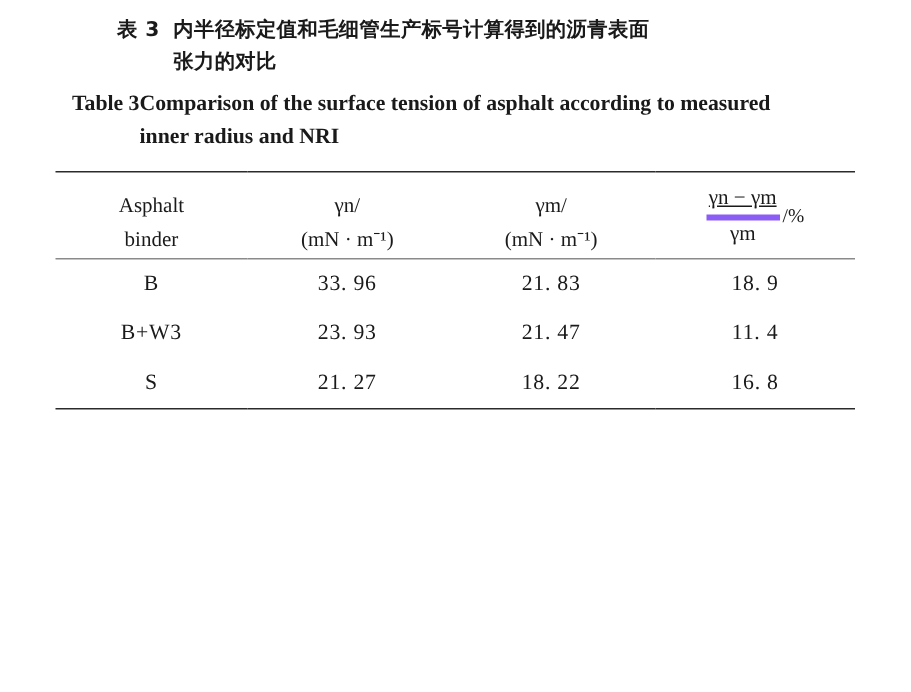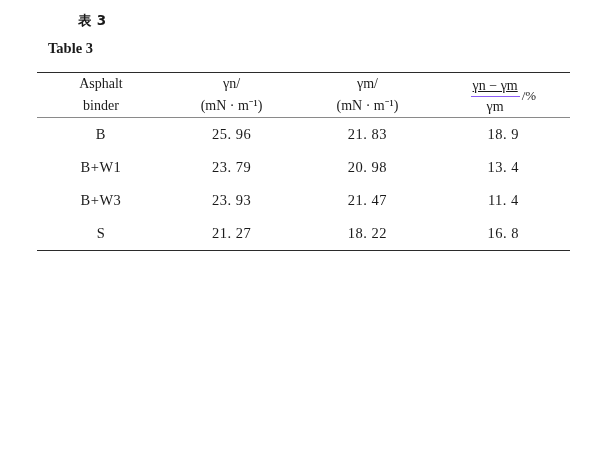--- a/index.html
+++ b/index.html
@@ -80,31 +80,31 @@
   }
   .rule-bot {
     border-top: 1.6px solid #2b2b2b;
   }
   .hdr-cell {
     text-align: center;
     line-height: 1.6;
     padding: 8px 0 8px 0;
     font-size: 14px;
   }
-  .hdr-line1 { display: block; }
+  .hdr-line1 { display: block; margin-top: 12px; }
   .hdr-line2 { display: block; }
   .frac {
     display: inline-block;
     vertical-align: middle;
     text-align: center;
     line-height: 1.25;
   }
   .frac .num {
     display: block;
-    border-bottom: 1px solid #8b5cf6;
+    border-bottom: 4px solid #8b5cf6;
     padding: 0 2px 1px 2px;
     white-space: nowrap;
     text-decoration: underline;
   }
   .frac .den {
     display: block;
     padding-top: 1px;
     white-space: nowrap;
   }
   .frac-wrap {
@@ -125,24 +125,26 @@
   .col-b { width: 26%; }
   .col-c { width: 25%; }
 </style>
 </head>
 <body>
 
 <div class="page">
 
   <div class="caption-cn">
     <span class="cap-label">表 3</span>
+    <span class="cap-text">内半径标定值和毛细管生产标号计算得到的沥青表面张力的对比</span>
   </div>
 
   <div class="caption-en">
     <span class="cap-label">Table 3</span>
+    <span class="cap-text">Comparison of the surface tension of asphalt according to measured inner radius and NRI</span>
   </div>
 
   <div class="tbl-wrap">
     <table class="data">
       <colgroup>
         <col class="col-binder">
         <col class="col-a">
         <col class="col-b">
         <col class="col-c">
       </colgroup>
@@ -167,29 +169,23 @@
                 <span class="den">γm</span>
               </span>
               <span class="frac-tail">/%</span>
             </span>
           </th>
         </tr>
       </thead>
       <tbody>
         <tr class="rule-mid">
           <td>B</td>
-          <td>25. 96</td>
+          <td>33. 96</td>
           <td>21. 83</td>
           <td>18. 9</td>
-        </tr>
-        <tr>
-          <td>B+W1</td>
-          <td>23. 79</td>
-          <td>20. 98</td>
-          <td>13. 4</td>
         </tr>
         <tr>
           <td>B+W3</td>
           <td>23. 93</td>
           <td>21. 47</td>
           <td>11. 4</td>
         </tr>
         <tr>
           <td>S</td>
           <td>21. 27</td>

